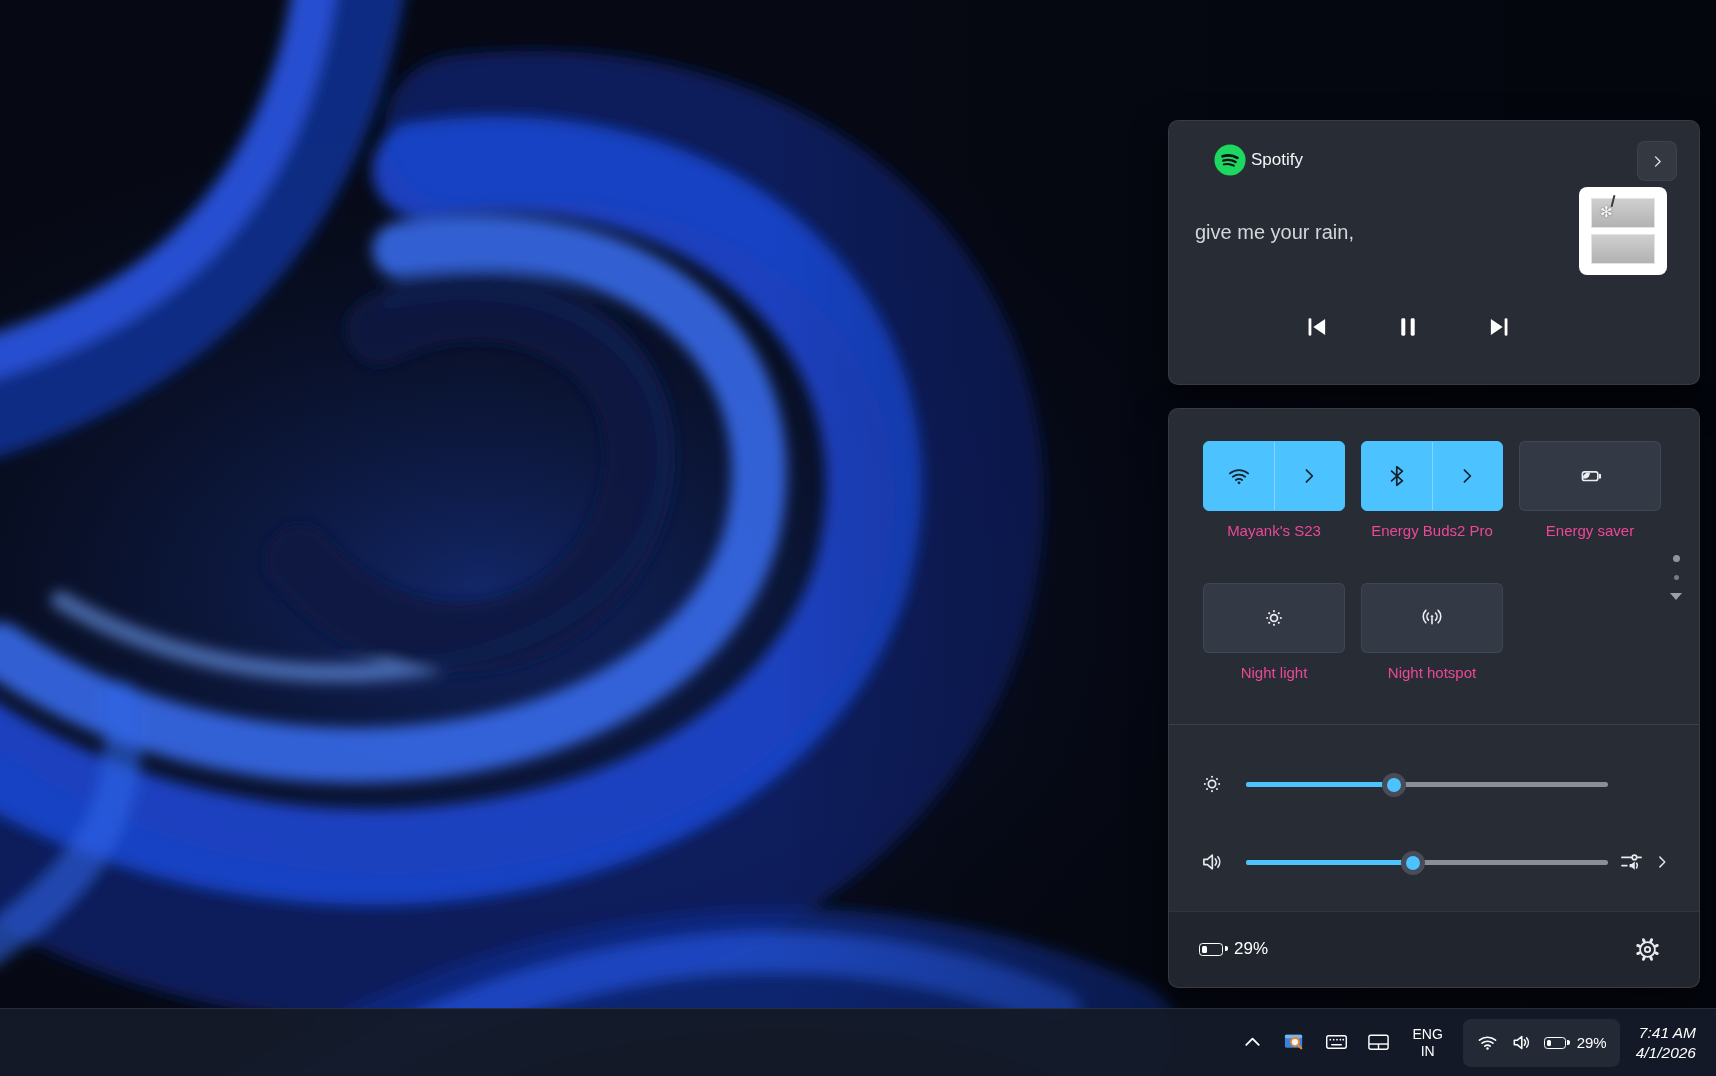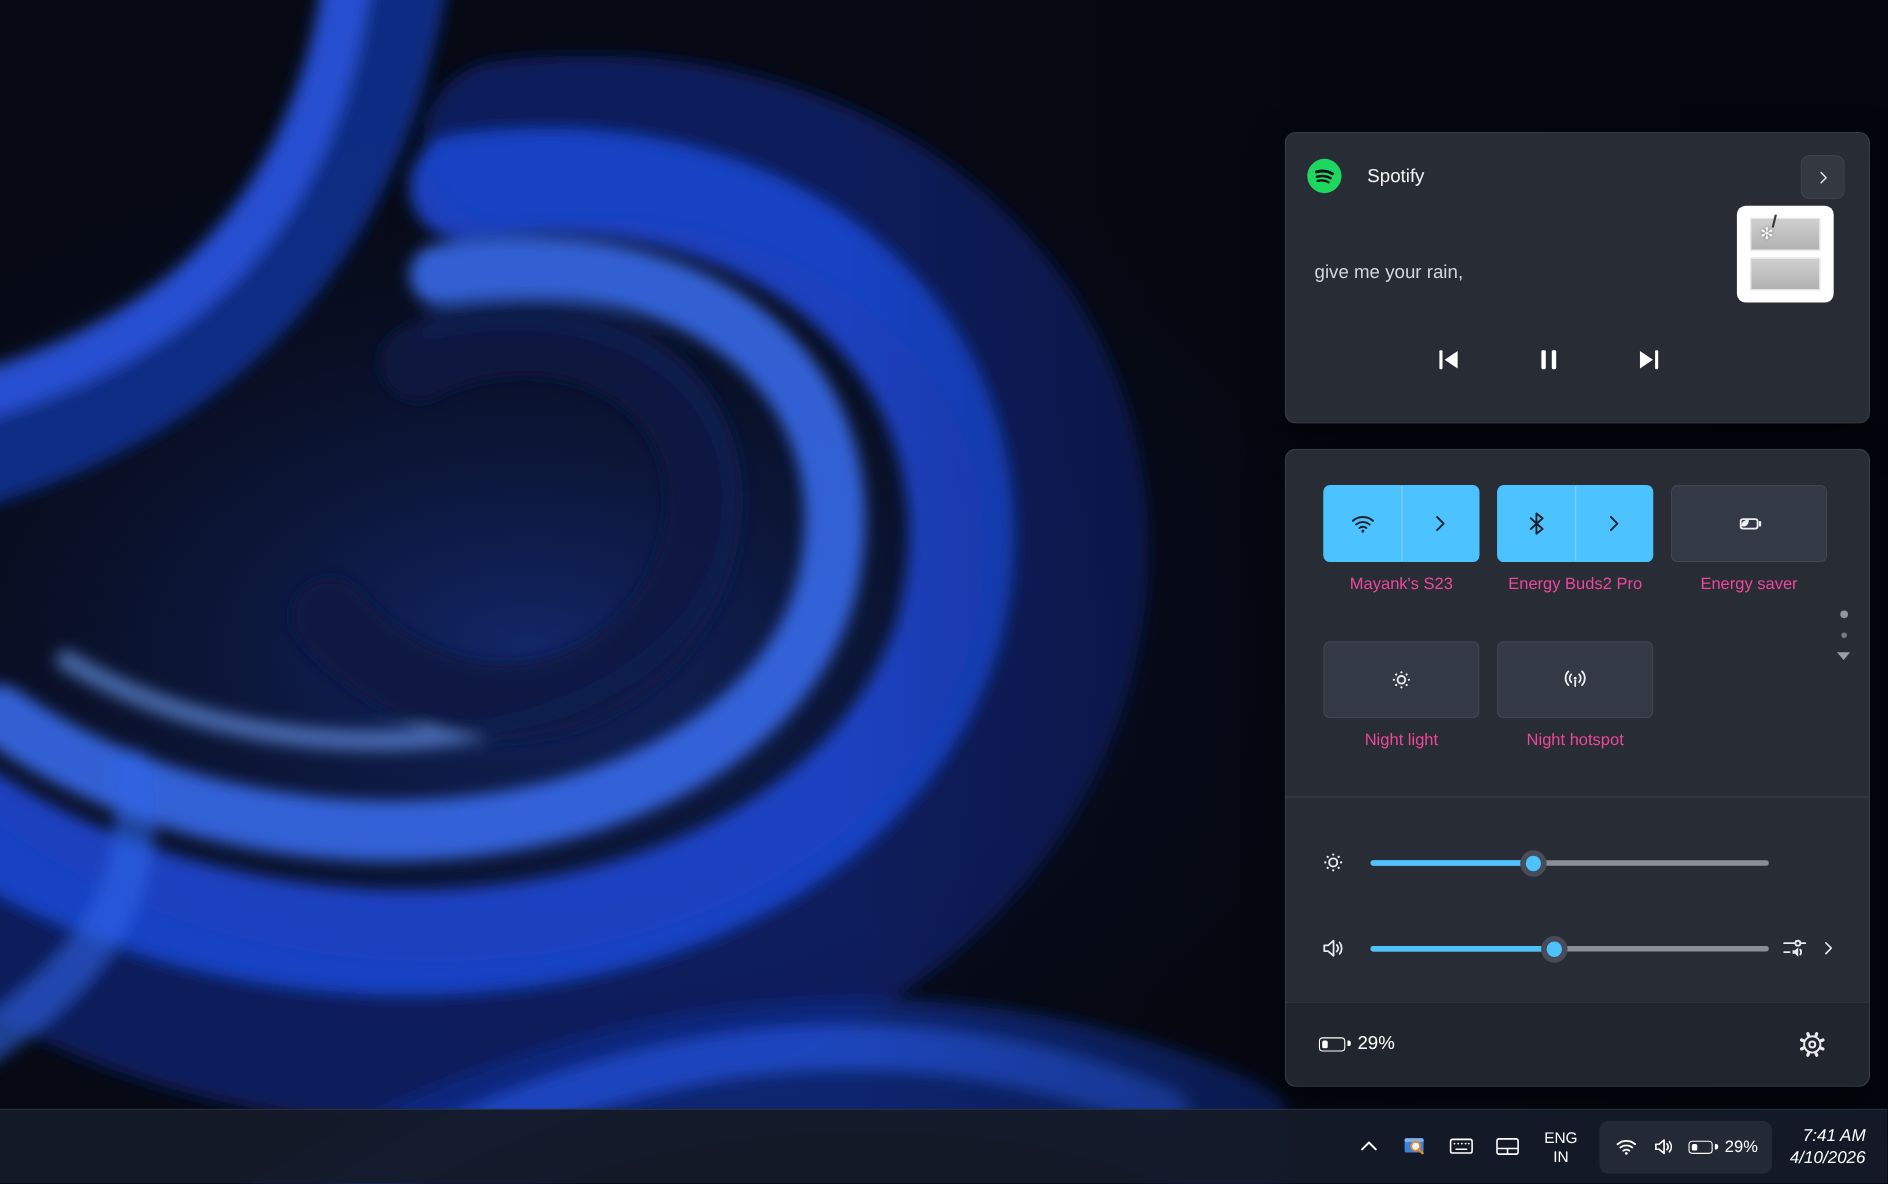--- a/index.html
+++ b/index.html
@@ -16,31 +16,31 @@
     position:absolute;
     background:rgba(41,45,55,.97);
     border:1px solid rgba(255,255,255,.075);
     border-radius:10px;
     box-shadow:0 14px 34px rgba(0,0,0,.5);
     box-sizing:border-box;
   }
   svg{display:block;}
   
   .media-card{left:1168px;top:120px;width:532px;height:265px;}
-  .mc-header{position:absolute;left:18px;top:22px;display:flex;align-items:center;gap:22px;}
+  .mc-header{position:absolute;left:44px;top:22px;display:flex;align-items:center;gap:4px;}
   .spotify-badge{width:34px;height:34px;}
   .mc-app-name{font-size:17px;color:#f3f4f5;}
   .mc-expand{
     position:absolute;right:22px;top:20px;width:38px;height:38px;border-radius:8px;
     background:rgba(255,255,255,.06);border:1px solid rgba(255,255,255,.05);
     display:flex;align-items:center;justify-content:center;color:#e9eaec;cursor:pointer;
   }
   .mc-title{position:absolute;left:26px;top:88px;width:360px;font-size:19px;font-weight:700;color:#fff;
     white-space:nowrap;overflow:hidden;text-overflow:ellipsis;}
-  .mc-subtitle{position:absolute;left:26px;top:117px;width:360px;font-size:17px;color:#d3d6da;}
+  .mc-subtitle{position:absolute;left:26px;top:100px;width:360px;font-size:20px;color:#d3d6da;}
   .mc-art{
     position:absolute;right:32px;top:66px;width:88px;height:88px;background:#fff;border-radius:8px;
     display:flex;flex-direction:column;align-items:center;justify-content:center;gap:6px;
   }
   .mc-art .pane{width:62px;height:28px;background:linear-gradient(#cfcfcf,#b2b2b2);border:1px solid #e4e4e4;position:relative;}
   .mc-art .pane.flower:before{
     content:"✻";position:absolute;left:8px;top:4px;font-size:15px;color:#f7f7f7;text-shadow:0 0 2px #6a6a6a;
   }
   .mc-art .pane.flower:after{
     content:"";position:absolute;left:20px;top:-4px;width:1.5px;height:12px;background:#3a3a3a;transform:rotate(14deg);
@@ -425,15 +425,15 @@
     </svg>
     <div class="batt small">
       <div class="batt-inner" style="--p: 29%;">
           <div class="batt-fill"></div>
         </div>
     </div>
     <span class="tray-batt-label">29%</span>
   </div>
   <div class="tb-clock">
     <span>7:41 AM</span>
-    <span>4/10/2026</span>
+    <span>4/1/2026</span>
   </div>
 </div>
 
 </body></html>

